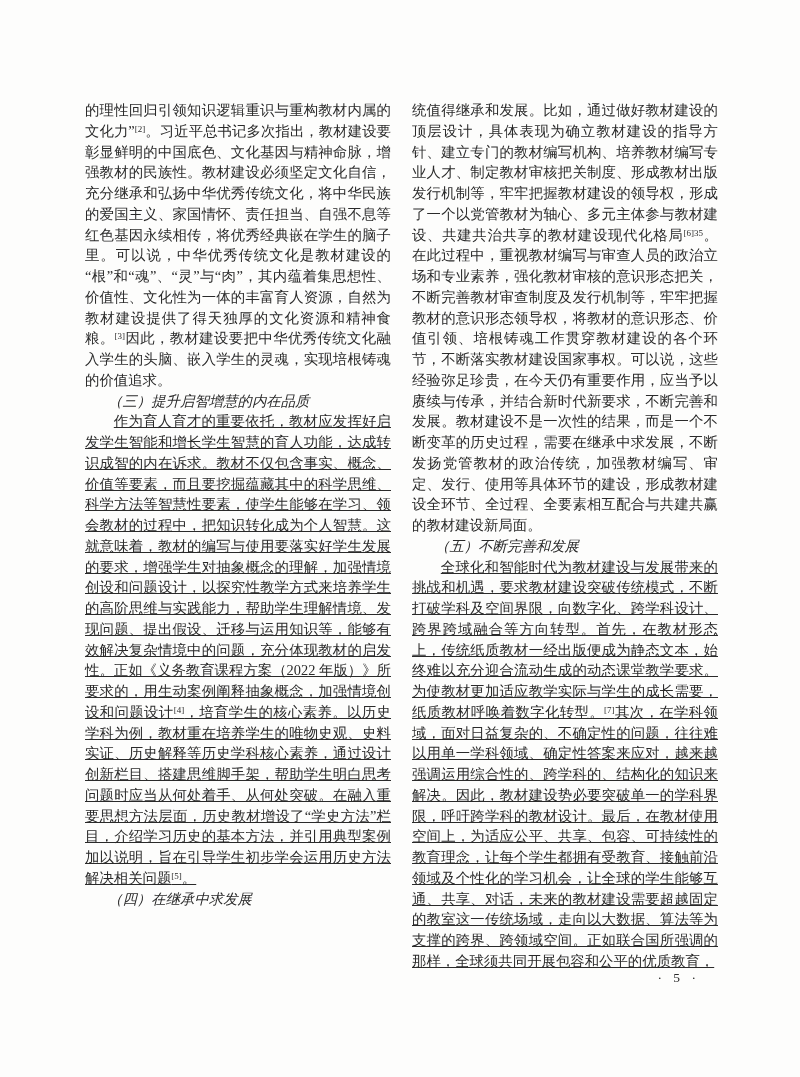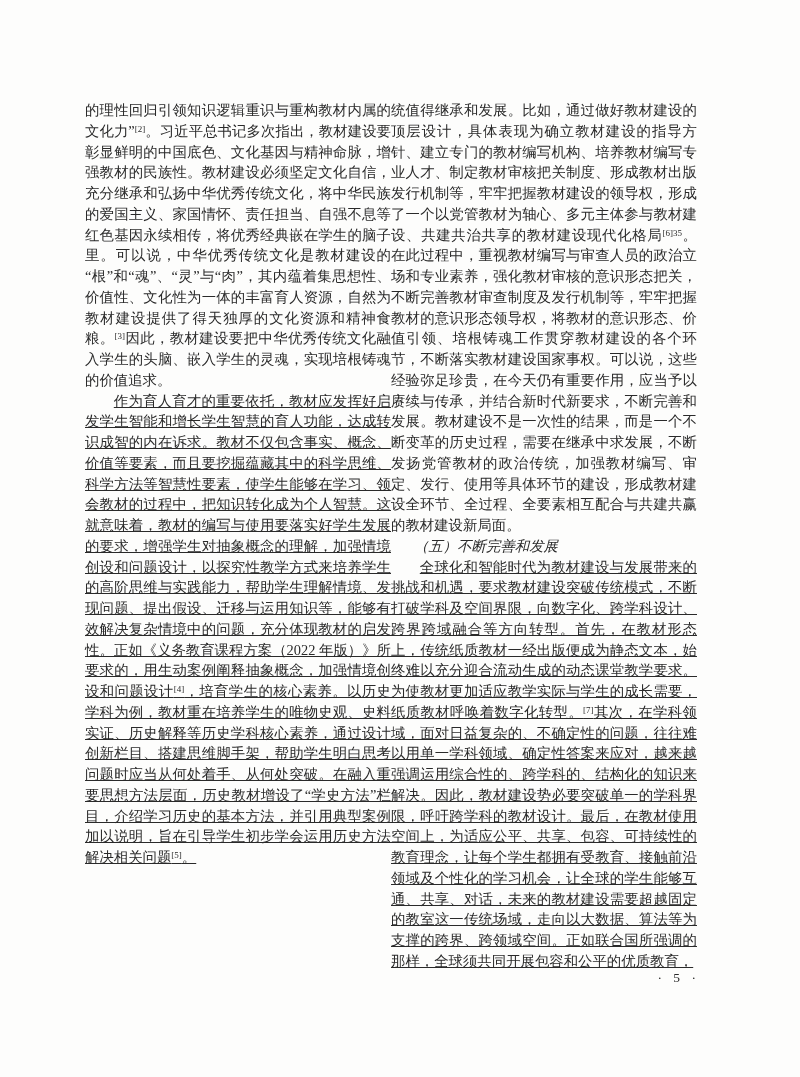--- a/index.html
+++ b/index.html
@@ -19,20 +19,21 @@
     font-family: "Liberation Serif", "DejaVu Serif", serif;
     color: #2a2a2a;
     overflow: hidden;
   }
   .text-columns {
     position: absolute;
     left: 85px;
     top: 100px;
     width: 633px;
     display: flex;
+    gap: 21px;
   }
   .column {
     width: 306px;
   }
   .column p {
     margin: 0;
     font-size: 14.4px;
     line-height: 20.75px;
     text-align: justify;
     text-justify: inter-character;
@@ -64,21 +65,23 @@
     color: #2a2a2a;
   }
 </style>
 </head>
 <body>
 
 <div class="page">
   <div class="text-columns">
     <div class="column" id="left-column">
         <p class="cont"><span>的理性回归引领知识逻辑重识与重构教材内属的文化力”</span><sup>[2]</sup><span>。习近平总书记多次指出，教材建设要彰显鲜明的中国底色、文化基因与精神命脉，增强教材的民族性。教材建设必须坚定文化自信，充分继承和弘扬中华优秀传统文化，将中华民族的爱国主义、家国情怀、责任担当、自强不息等红色基因永续相传，将优秀经典嵌在学生的脑子里。可以说，中华优秀传统文化是教材建设的“根”和“魂”、“灵”与“肉”，其内蕴着集思想性、价值性、文化性为一体的丰富育人资源，自然为教材建设提供了得天独厚的文化资源和精神食粮。</span><sup>[3]</sup><span>因此，教材建设要把中华优秀传统文化融入学生的头脑、嵌入学生的灵魂，实现培根铸魂的价值追求。</span></p>
+        <p class="heading"><span>（三）提升启智增慧的内在品质</span></p>
         <p class="para"><span>作为育人育才的重要依托，教材应发挥好启发学生智能和增长学生智慧的育人功能，达成转识成智的内在诉求。教材不仅包含事实、概念、价值等要素，而且要挖掘蕴藏其中的科学思维、科学方法等智慧性要素，使学生能够在学习、领会教材的过程中，把知识转化成为个人智慧。这就意味着，教材的编写与使用要落实好学生发展的要求，增强学生对抽象概念的理解，加强情境创设和问题设计，以探究性教学方式来培养学生的高阶思维与实践能力，帮助学生理解情境、发现问题、提出假设、迁移与运用知识等，能够有效解决复杂情境中的问题，充分体现教材的启发性。正如《义务教育课程方案（2022 年版）》所要求的，用生动案例阐释抽象概念，加强情境创设和问题设计</span><sup>[4]</sup><span>，培育学生的核心素养。以历史学科为例，教材重在培养学生的唯物史观、史料实证、历史解释等历史学科核心素养，通过设计创新栏目、搭建思维脚手架，帮助学生明白思考问题时应当从何处着手、从何处突破。在融入重要思想方法层面，历史教材增设了“学史方法”栏目，介绍学习历史的基本方法，并引用典型案例加以说明，旨在引导学生初步学会运用历史方法解决相关问题</span><sup>[5]</sup><span>。</span></p>
+        <p class="heading"><span>（四）在继承中求发展</span></p>
       </div>
     <div class="column" id="right-column">
         <p class="cont"><span>统值得继承和发展。比如，通过做好教材建设的顶层设计，具体表现为确立教材建设的指导方针、建立专门的教材编写机构、培养教材编写专业人才、制定教材审核把关制度、形成教材出版发行机制等，牢牢把握教材建设的领导权，形成了一个以党管教材为轴心、多元主体参与教材建设、共建共治共享的教材建设现代化格局</span><sup>[6]35</sup><span>。在此过程中，重视教材编写与审查人员的政治立场和专业素养，强化教材审核的意识形态把关，不断完善教材审查制度及发行机制等，牢牢把握教材的意识形态领导权，将教材的意识形态、价值引领、培根铸魂工作贯穿教材建设的各个环节，不断落实教材建设国家事权。可以说，这些经验弥足珍贵，在今天仍有重要作用，应当予以赓续与传承，并结合新时代新要求，不断完善和发展。教材建设不是一次性的结果，而是一个不断变革的历史过程，需要在继承中求发展，不断发扬党管教材的政治传统，加强教材编写、审定、发行、使用等具体环节的建设，形成教材建设全环节、全过程、全要素相互配合与共建共赢的教材建设新局面。</span></p>
         <p class="heading"><span>（五）不断完善和发展</span></p>
         <p class="para"><span>全球化和智能时代为教材建设与发展带来的挑战和机遇，要求教材建设突破传统模式，不断打破学科及空间界限，向数字化、跨学科设计、跨界跨域融合等方向转型。首先，在教材形态上，传统纸质教材一经出版便成为静态文本，始终难以充分迎合流动生成的动态课堂教学要求。为使教材更加适应教学实际与学生的成长需要，纸质教材呼唤着数字化转型。</span><sup>[7]</sup><span>其次，在学科领域，面对日益复杂的、不确定性的问题，往往难以用单一学科领域、确定性答案来应对，越来越强调运用综合性的、跨学科的、结构化的知识来解决。因此，教材建设势必要突破单一的学科界限，呼吁跨学科的教材设计。最后，在教材使用空间上，为适应公平、共享、包容、可持续性的教育理念，让每个学生都拥有受教育、接触前沿领域及个性化的学习机会，让全球的学生能够互通、共享、对话，未来的教材建设需要超越固定的教室这一传统场域，走向以大数据、算法等为支撑的跨界、跨领域空间。正如联合国所强调的那样，全球须共同开展包容和公平的优质教育，</span></p>
       </div>
   </div>
   <div class="page-number">· 5 ·</div>
 </div>
 

